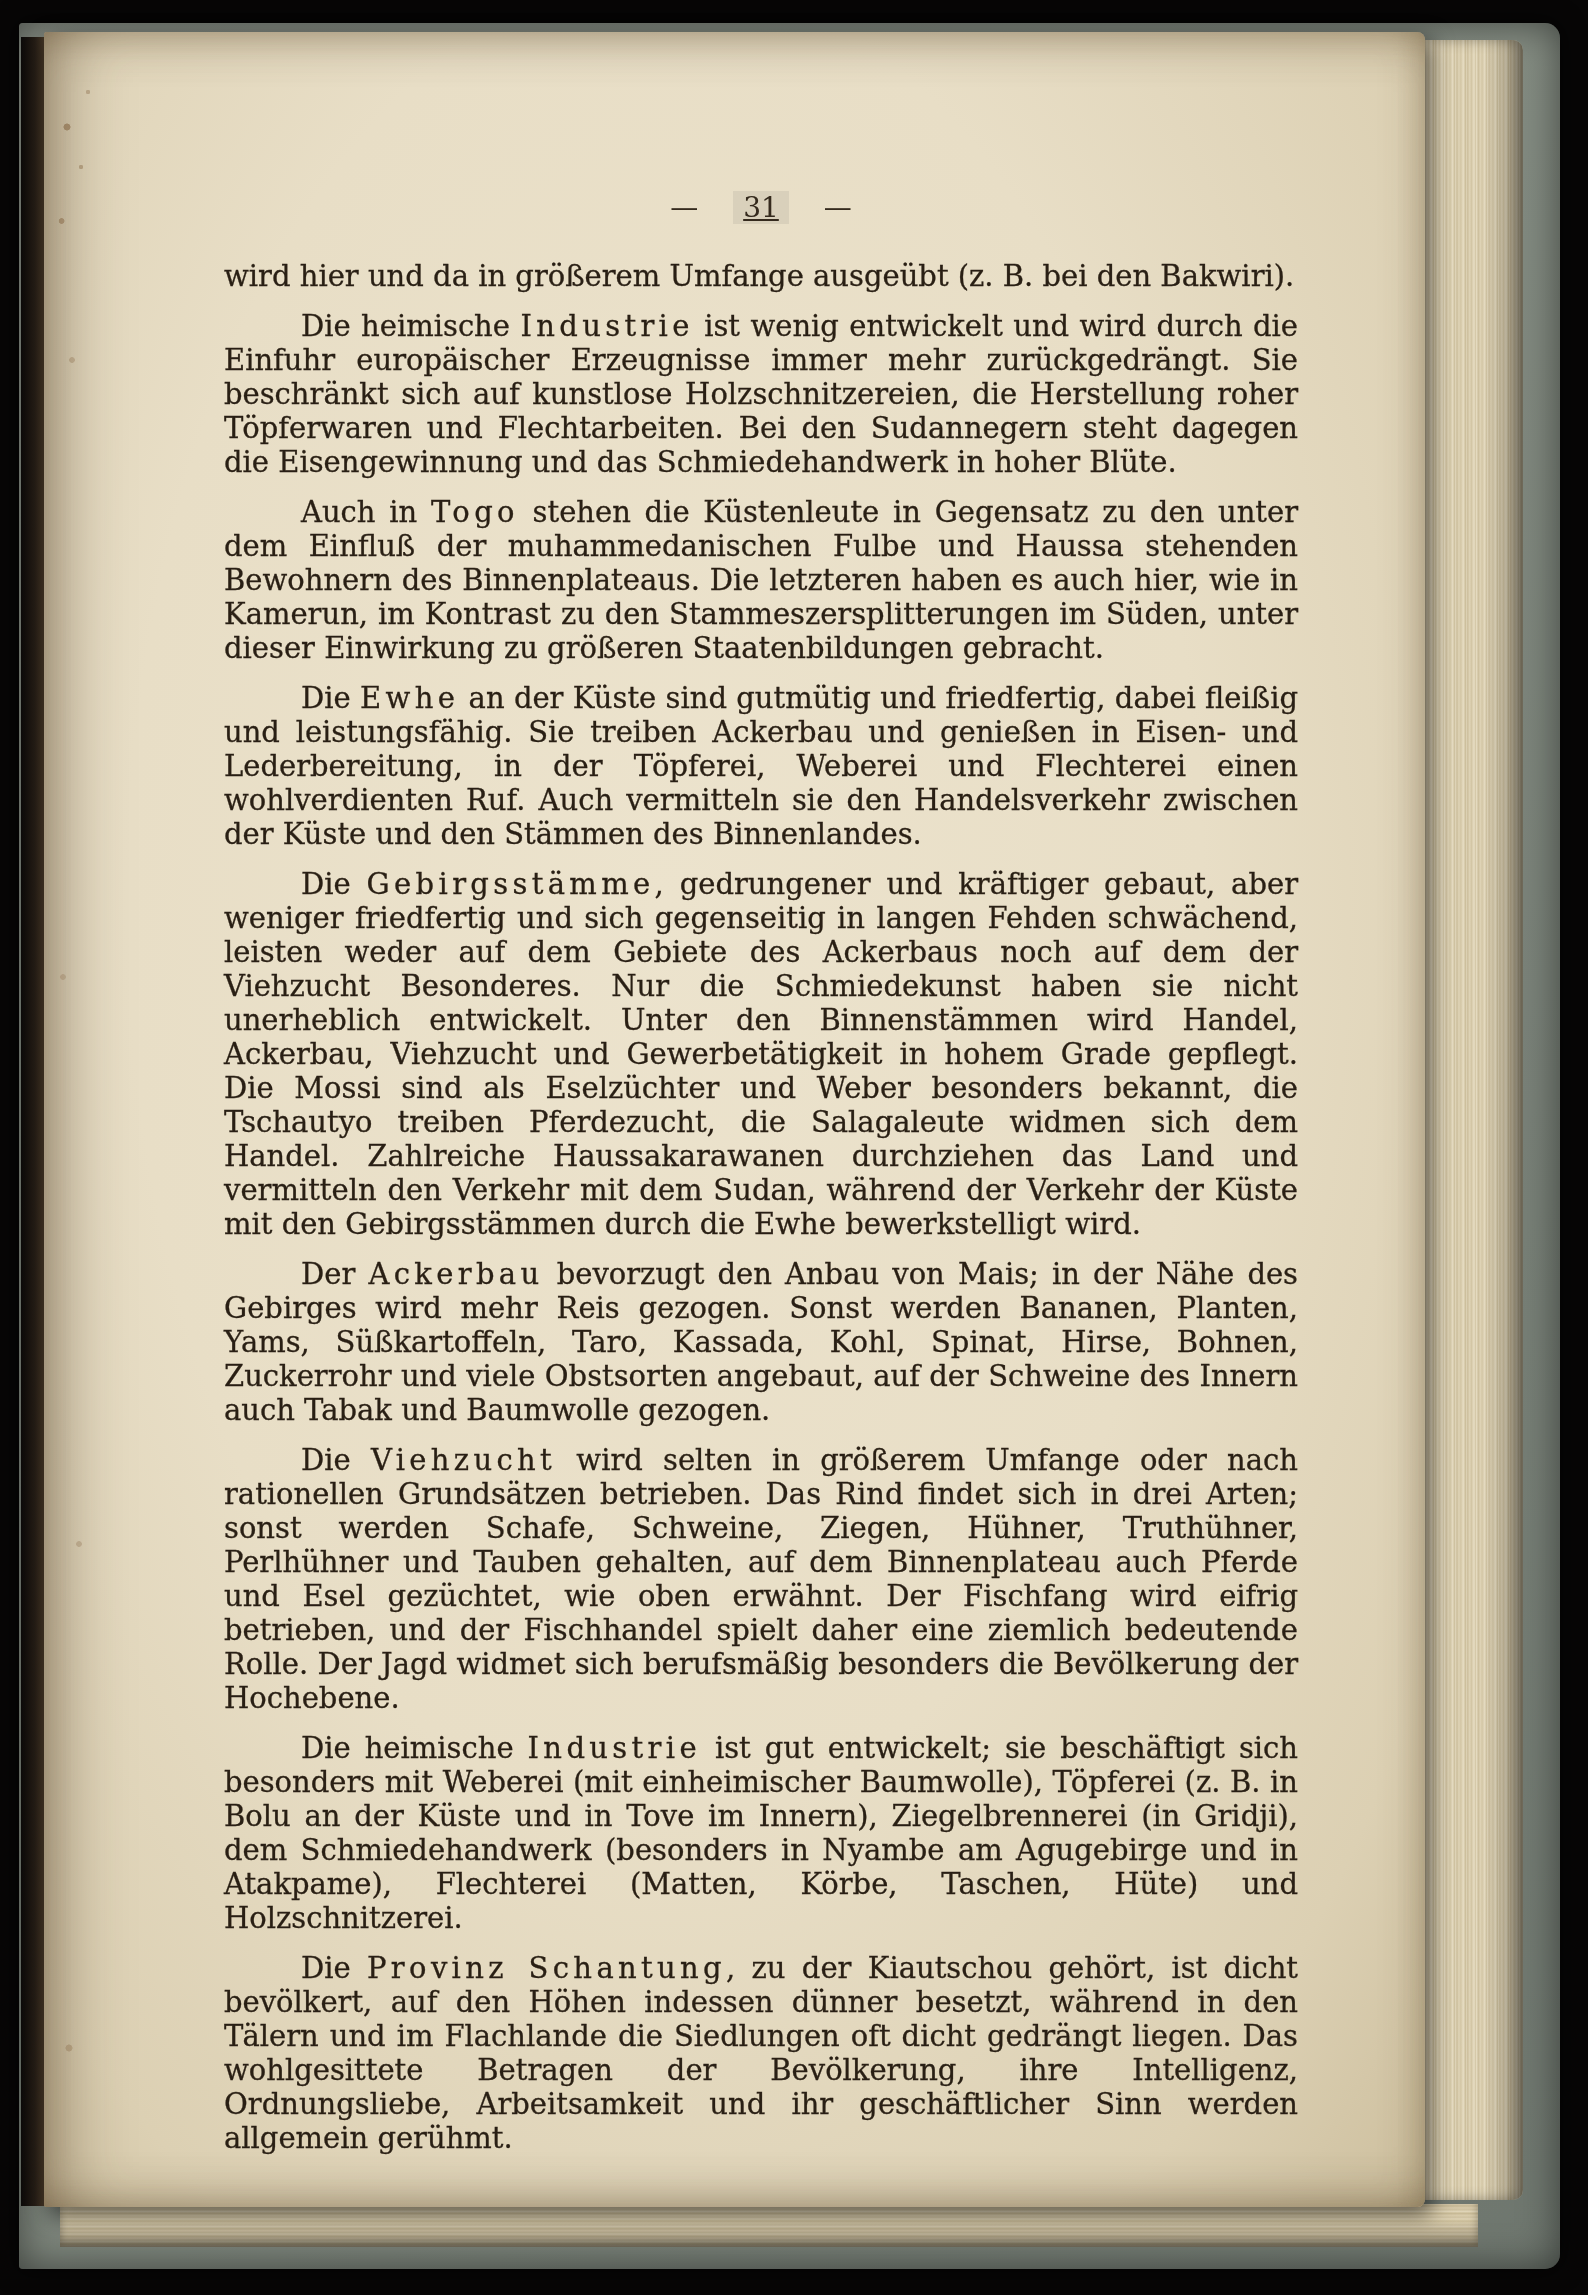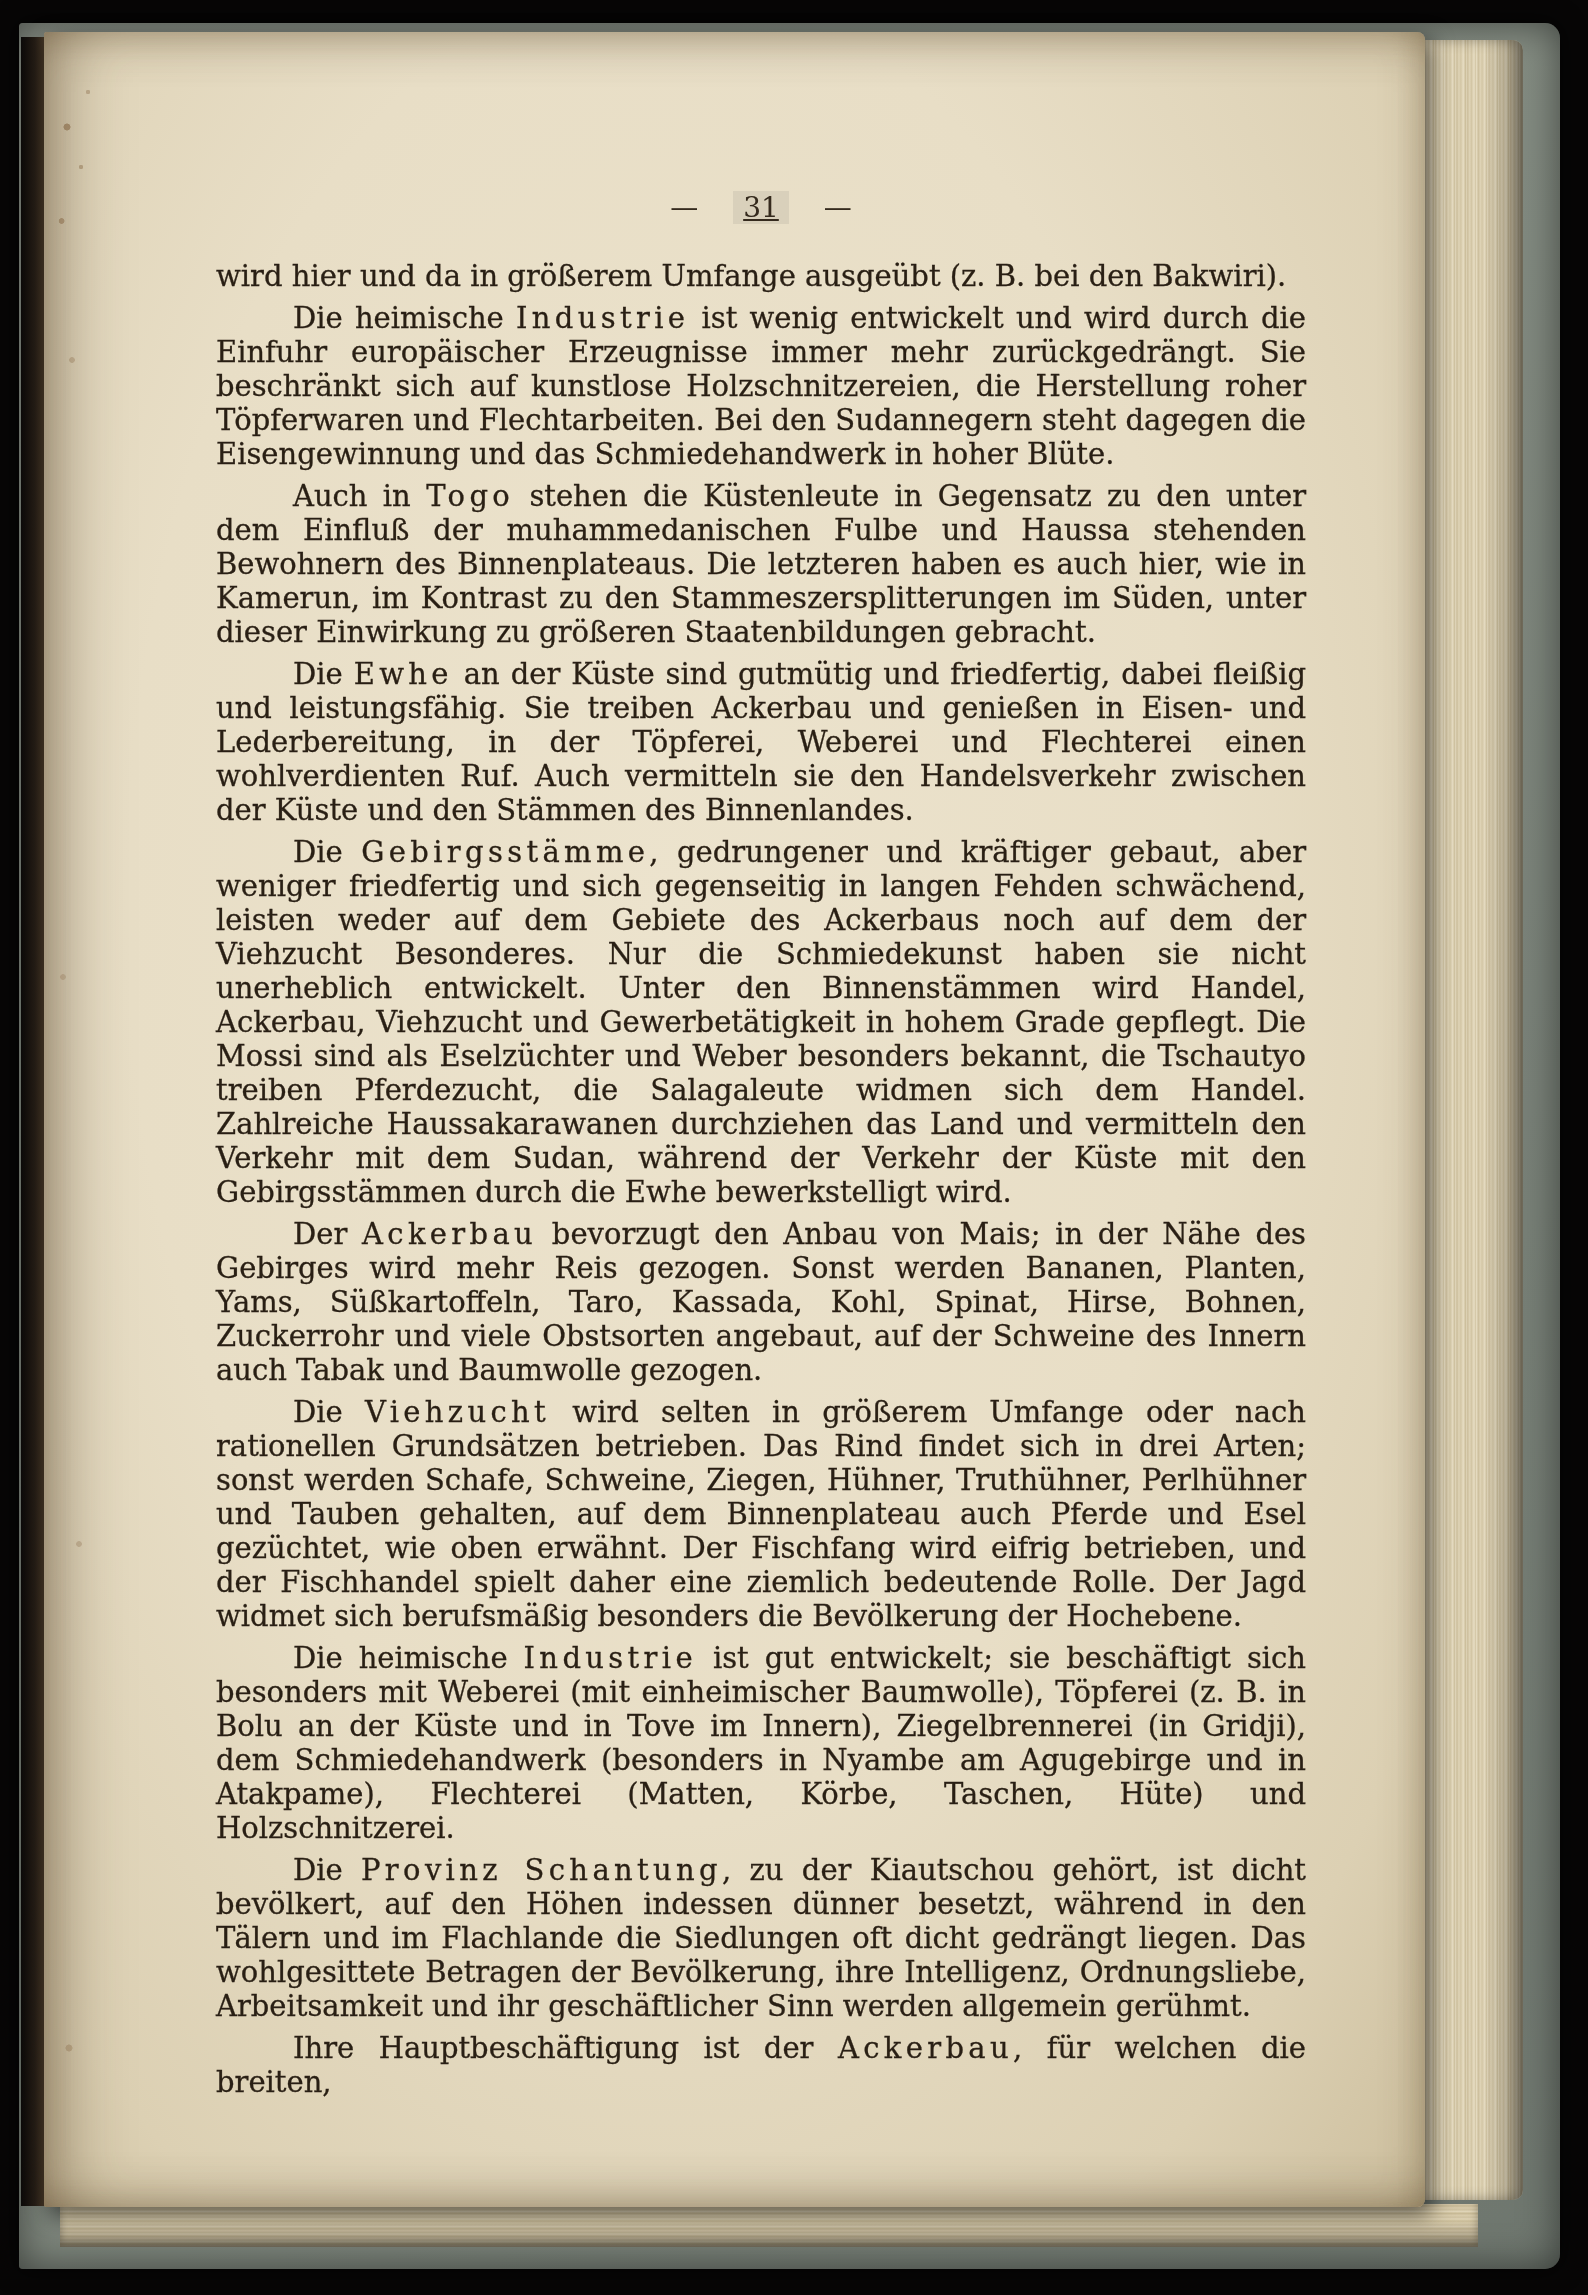--- a/index.html
+++ b/index.html
@@ -105,21 +105,21 @@
   }
   .page-text {
     margin-top: 35px;
     font-size: 29px;
     line-height: 34px;
     text-align: justify;
     color: #291f14;
     -webkit-text-stroke: 0.3px #291f14;
     hyphens: auto;
   }
-  .para { margin: 8px; }
+  .para { margin: 16px; }
   .para.indent { text-indent: 77px; }
   .sperr { letter-spacing: .15em; }
 </style>
 </head>
 <body>
 
 <div class="book-cover"></div>
 <div class="page-edges-right"></div>
 <div class="page-edges-bottom"></div>
 <div class="binding-strip"></div>
@@ -134,17 +134,16 @@
     <div class="page-text">
         <p class="para"><span>wird hier und da in größerem Umfange ausgeübt (z. B. bei den Bakwiri).</span></p>
         <p class="para indent"><span>Die heimische </span><span class="sperr">Industrie</span><span> ist wenig entwickelt und wird durch die Einfuhr europäischer Erzeugnisse immer mehr zurückgedrängt. Sie beschränkt sich auf kunstlose Holzschnitzereien, die Herstellung roher Töpferwaren und Flechtarbeiten. Bei den Sudannegern steht dagegen die Eisengewinnung und das Schmiedehandwerk in hoher Blüte.</span></p>
         <p class="para indent"><span>Auch in </span><span class="sperr">Togo</span><span> stehen die Küstenleute in Gegensatz zu den unter dem Einfluß der muhammedanischen Fulbe und Haussa stehenden Bewohnern des Binnenplateaus. Die letzteren haben es auch hier, wie in Kamerun, im Kontrast zu den Stammeszersplitterungen im Süden, unter dieser Einwirkung zu größeren Staatenbildungen gebracht.</span></p>
         <p class="para indent"><span>Die </span><span class="sperr">Ewhe</span><span> an der Küste sind gutmütig und friedfertig, dabei fleißig und leistungsfähig. Sie treiben Ackerbau und genießen in Eisen- und Lederbereitung, in der Töpferei, Weberei und Flechterei einen wohlverdienten Ruf. Auch vermitteln sie den Handelsverkehr zwischen der Küste und den Stämmen des Binnenlandes.</span></p>
         <p class="para indent"><span>Die </span><span class="sperr">Gebirgsstämme</span><span>, gedrungener und kräftiger gebaut, aber weniger friedfertig und sich gegenseitig in langen Fehden schwächend, leisten weder auf dem Gebiete des Ackerbaus noch auf dem der Viehzucht Besonderes. Nur die Schmiedekunst haben sie nicht unerheblich entwickelt. Unter den Binnenstämmen wird Handel, Ackerbau, Viehzucht und Gewerbetätigkeit in hohem Grade gepflegt. Die Mossi sind als Eselzüchter und Weber besonders bekannt, die Tschautyo treiben Pferdezucht, die Salagaleute widmen sich dem Handel. Zahlreiche Haussakarawanen durchziehen das Land und vermitteln den Verkehr mit dem Sudan, während der Verkehr der Küste mit den Gebirgsstämmen durch die Ewhe bewerkstelligt wird.</span></p>
         <p class="para indent"><span>Der </span><span class="sperr">Ackerbau</span><span> bevorzugt den Anbau von Mais; in der Nähe des Gebirges wird mehr Reis gezogen. Sonst werden Bananen, Planten, Yams, Süßkartoffeln, Taro, Kassada, Kohl, Spinat, Hirse, Bohnen, Zuckerrohr und viele Obstsorten angebaut, auf der Schweine des Innern auch Tabak und Baumwolle gezogen.</span></p>
         <p class="para indent"><span>Die </span><span class="sperr">Viehzucht</span><span> wird selten in größerem Umfange oder nach rationellen Grundsätzen betrieben. Das Rind findet sich in drei Arten; sonst werden Schafe, Schweine, Ziegen, Hühner, Truthühner, Perlhühner und Tauben gehalten, auf dem Binnenplateau auch Pferde und Esel gezüchtet, wie oben erwähnt. Der Fischfang wird eifrig betrieben, und der Fischhandel spielt daher eine ziemlich bedeutende Rolle. Der Jagd widmet sich berufsmäßig besonders die Bevölkerung der Hochebene.</span></p>
         <p class="para indent"><span>Die heimische </span><span class="sperr">Industrie</span><span> ist gut entwickelt; sie beschäftigt sich besonders mit Weberei (mit einheimischer Baumwolle), Töpferei (z. B. in Bolu an der Küste und in Tove im Innern), Ziegelbrennerei (in Gridji), dem Schmiedehandwerk (besonders in Nyambe am Agugebirge und in Atakpame), Flechterei (Matten, Körbe, Taschen, Hüte) und Holzschnitzerei.</span></p>
         <p class="para indent"><span>Die </span><span class="sperr">Provinz Schantung</span><span>, zu der Kiautschou gehört, ist dicht bevölkert, auf den Höhen indessen dünner besetzt, während in den Tälern und im Flachlande die Siedlungen oft dicht gedrängt liegen. Das wohlgesittete Betragen der Bevölkerung, ihre Intelligenz, Ordnungsliebe, Arbeitsamkeit und ihr geschäftlicher Sinn werden allgemein gerühmt.</span></p>
-        <p class="para indent"><span>Ihre Hauptbeschäftigung ist der </span><span class="sperr">Ackerbau</span><span>, für welchen die breiten,</span></p>
       </div>
   </div>
 </div>
 
 
 </body></html>

